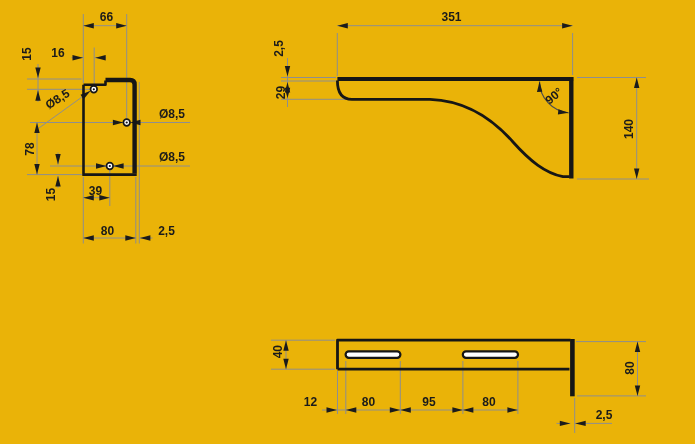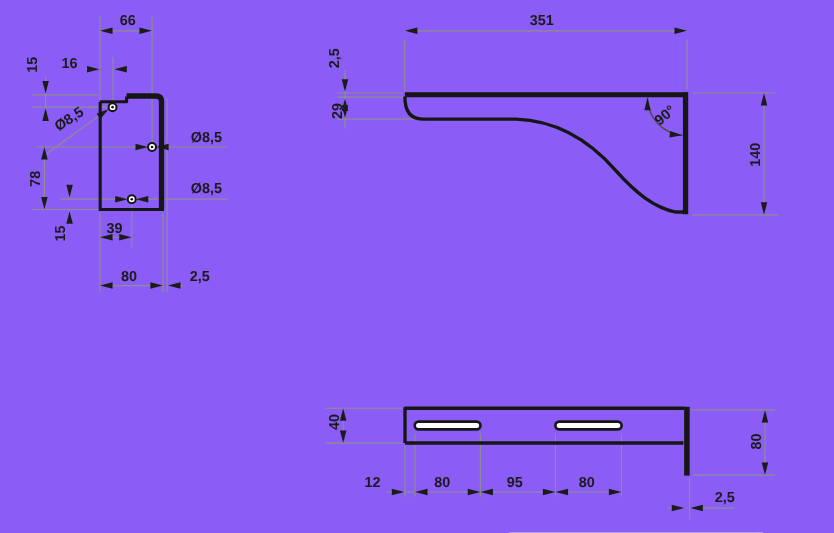--- a/index.html
+++ b/index.html
@@ -1,16 +1,16 @@
 <!DOCTYPE html>
 <html><head>
 <meta charset="utf-8">
 <style>
   html,body{margin:0;padding:0;background:#fff;}
-  .stage{position:relative;width:695px;height:444px;background:#8b5cf6;overflow:hidden;
+  .stage{position:relative;width:695px;height:444px;background:#eab308;overflow:hidden;
          font-family:"Liberation Sans", sans-serif;}
   svg{display:block;}
   .thick{stroke:#161616;fill:none;stroke-linejoin:round;}
   .thin{stroke:#8e8e8e;stroke-width:1;fill:none;}
   .dim{stroke:#8e8e8e;stroke-width:1;fill:none;}
   .arc{stroke:#4d4d4d;stroke-width:1.2;fill:none;}
   .hole-ring{stroke:#161616;stroke-width:1.7;fill:#ffffff;}
   .hole-dot{fill:#161616;stroke:none;}
   .slot{stroke:#161616;stroke-width:2.2;fill:#ffffff;}
   text{fill:#1b1b1b;font:600 12px "Liberation Sans", sans-serif;}

